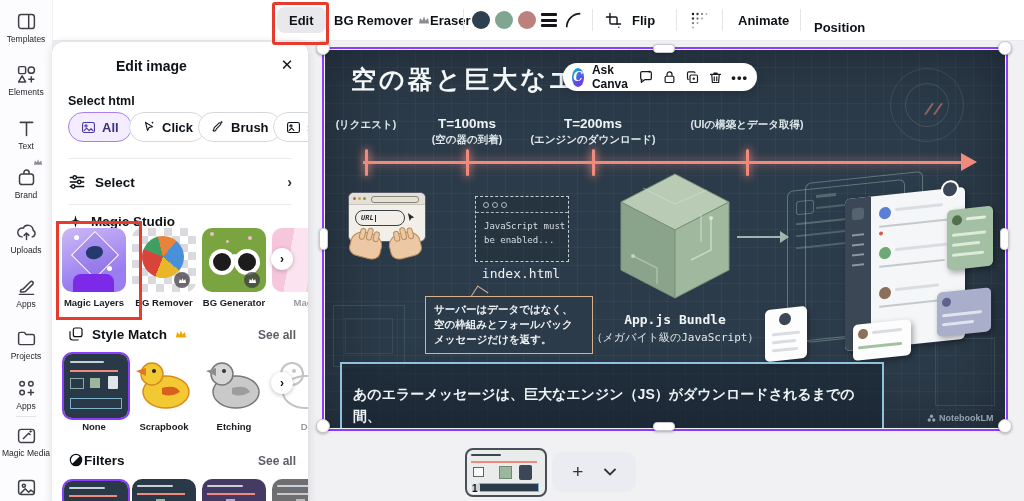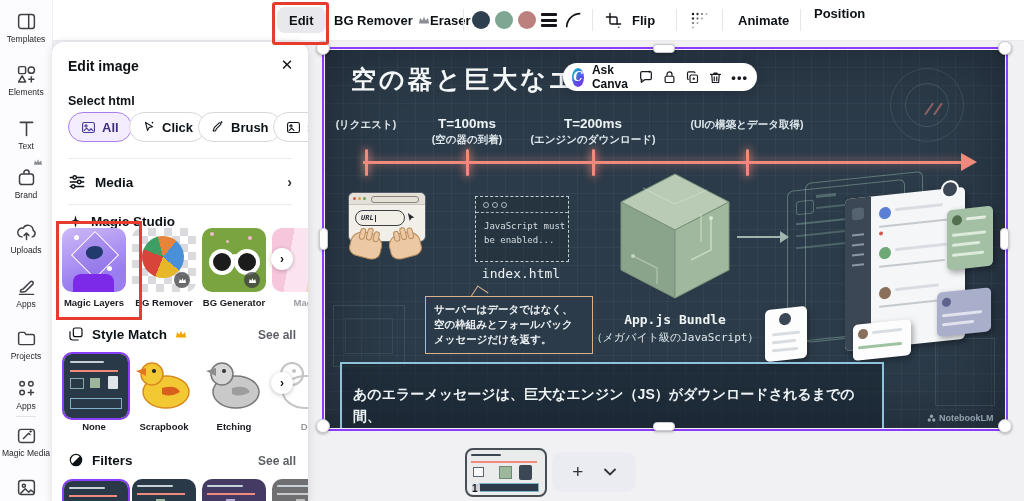--- a/index.html
+++ b/index.html
@@ -15,21 +15,21 @@
   .tb-div{width:1px;height:22px;background:#e4e4e9;}
   .swatch{width:18px;height:18px;border-radius:50%;}
   
   .sidebar{left:0;top:0;width:52px;height:501px;background:#fcfcfe;border-right:1px solid #efeff2;z-index:16;}
   .side-item{width:52px;text-align:center;color:#3f4046;}
   .side-item .lbl{font-size:8.5px;color:#26272c;display:block;margin-top:2px;}
   .side-item svg{margin:0 auto;}
   
   .panel{left:52px;top:42px;width:256px;height:470px;background:#fff;border-radius:12px;
          box-shadow:0 1px 10px rgba(30,30,40,.14);z-index:30;overflow:hidden;}
-  .p-title{font-size:14px;font-weight:700;}
+  .p-title{font-size:14px;font-weight:700;margin-left:48px;}
   .p-sec{font-size:12.5px;font-weight:700;}
   .pill{height:30px;border-radius:16px;border:1.5px solid #d7d8dd;background:#fff;display:flex;align-items:center;
         gap:6px;padding:0 12px;font-size:13px;font-weight:600;color:#0d1216;box-sizing:border-box;}
   .pill.sel{border-color:#a77ff2;background:#f4edff;}
   .p-div{height:1px;background:#ebebef;}
   .tile{width:64px;height:64px;border-radius:10px;overflow:hidden;position:absolute;}
   .tile-lbl{position:absolute;width:66px;text-align:center;font-size:9.5px;font-weight:700;color:#1a1b20;
             white-space:nowrap;overflow:hidden;}
   .seeall{font-size:12px;font-weight:600;color:#5c5f66;}
   .chev-circle{position:absolute;width:22px;height:22px;border-radius:50%;background:#fff;
@@ -123,21 +123,21 @@
           <circle cx="10" cy="10" r="1.5" opacity=".65"></circle>
           <circle cx="16" cy="10" r="1.3" opacity=".4"></circle>
         <circle cx="4" cy="16" r="1.5" opacity=".6"></circle>
           <circle cx="10" cy="16" r="1.3" opacity=".4"></circle>
         <circle cx="4" cy="22" r="1.3" opacity=".35"></circle>
       </svg>
     </div>
     <div class="abs tb-div" style="left:722px;top:9px;"></div>
     <div class="abs tb-label" style="left:738px;top:13px;">Animate</div>
     <div class="abs tb-div" style="left:800px;top:9px;"></div>
-    <div class="abs tb-label" style="left:814px;top:6px;">Position</div>
+    <div class="abs tb-label" style="left:814px;top:20px;">Position</div>
   </div>
 
   <div class="abs redbox" style="left:272px;top:2px;width:51px;height:37px;border-radius:3px;z-index:45;"></div>
 
   <div class="abs sidebar">
     <div class="abs side-item" style="top:11px;">
       <span><svg width="21" height="21" viewBox="0 0 24 24" fill="none" stroke="#3f4046" stroke-width="1.7" stroke-linejoin="round">
             <rect x="3" y="4" width="18" height="16" rx="3"></rect>
             <path d="M14.5 4v16"></path>
           </svg></span>
@@ -265,21 +265,21 @@
 
     <div class="abs flex" style="left:16px;top:127px;width:224px;height:26px;gap:9px;">
       <span>
           <svg width="18" height="18" viewBox="0 0 24 24" fill="none" stroke="#0d1216" stroke-width="1.8" stroke-linecap="round">
             <path d="M3 6h18M3 12h18M3 18h18"></path>
             <circle cx="9" cy="6" r="2.3" fill="#fff"></circle>
             <circle cx="15" cy="12" r="2.3" fill="#fff"></circle>
             <circle cx="7" cy="18" r="2.3" fill="#fff"></circle>
           </svg>
         </span>
-      <span style="font-size:13.5px;font-weight:700;flex:1;">Media</span>
+      <span style="font-size:13.5px;font-weight:700;flex:1;">Select</span>
       <span style="font-size:14px;font-weight:700;color:#303136;">›</span>
     </div>
 
     <div class="abs p-div" style="left:16px;top:162px;width:224px;"></div>
 
     <div class="abs flex" style="left:16px;top:172px;gap:8px;">
       <span>
           <svg width="15" height="15" viewBox="0 0 24 24" fill="#0d1216">
             <path d="M12 2l2 7.6L22 12l-8 2.4L12 22l-2-7.6L2 12l8-2.4Z"></path>
           </svg>
@@ -379,21 +379,21 @@
         <circle cx="20" cy="22" r="11" fill="none" stroke="#c4c4c4" stroke-width="2"></circle>
         <circle cx="22" cy="19" r="2" fill="#c4c4c4"></circle>
       </svg>
     </div>
     <div class="chev-circle" style="left:219px;top:330px;">›</div>
     <div class="tile-lbl" style="left:9px;top:379px;">None</div>
     <div class="tile-lbl" style="left:79px;top:379px;">Scrapbook</div>
     <div class="tile-lbl" style="left:149px;top:379px;">Etching</div>
     <div class="tile-lbl" style="left:222px;top:379px;color:#9a9ba1;">Do</div>
 
-    <div class="abs flex" style="left:16px;top:410px;gap:8px;">
+    <div class="abs flex" style="left:16px;top:410px;gap:0;">
       <span>
           <svg width="16" height="16" viewBox="0 0 24 24">
             <circle cx="12" cy="12" r="8.5" fill="none" stroke="#0d1216" stroke-width="1.8"></circle>
             <path d="M12 3.5a8.5 8.5 0 0 1 0 17Z" fill="#0d1216" transform="rotate(45 12 12)"></path>
           </svg>
         </span>
       <span style="font-size:13.5px;font-weight:700;">Filters</span>
     </div>
     <div class="abs seeall" style="left:206px;top:412px;">See all</div>
 

